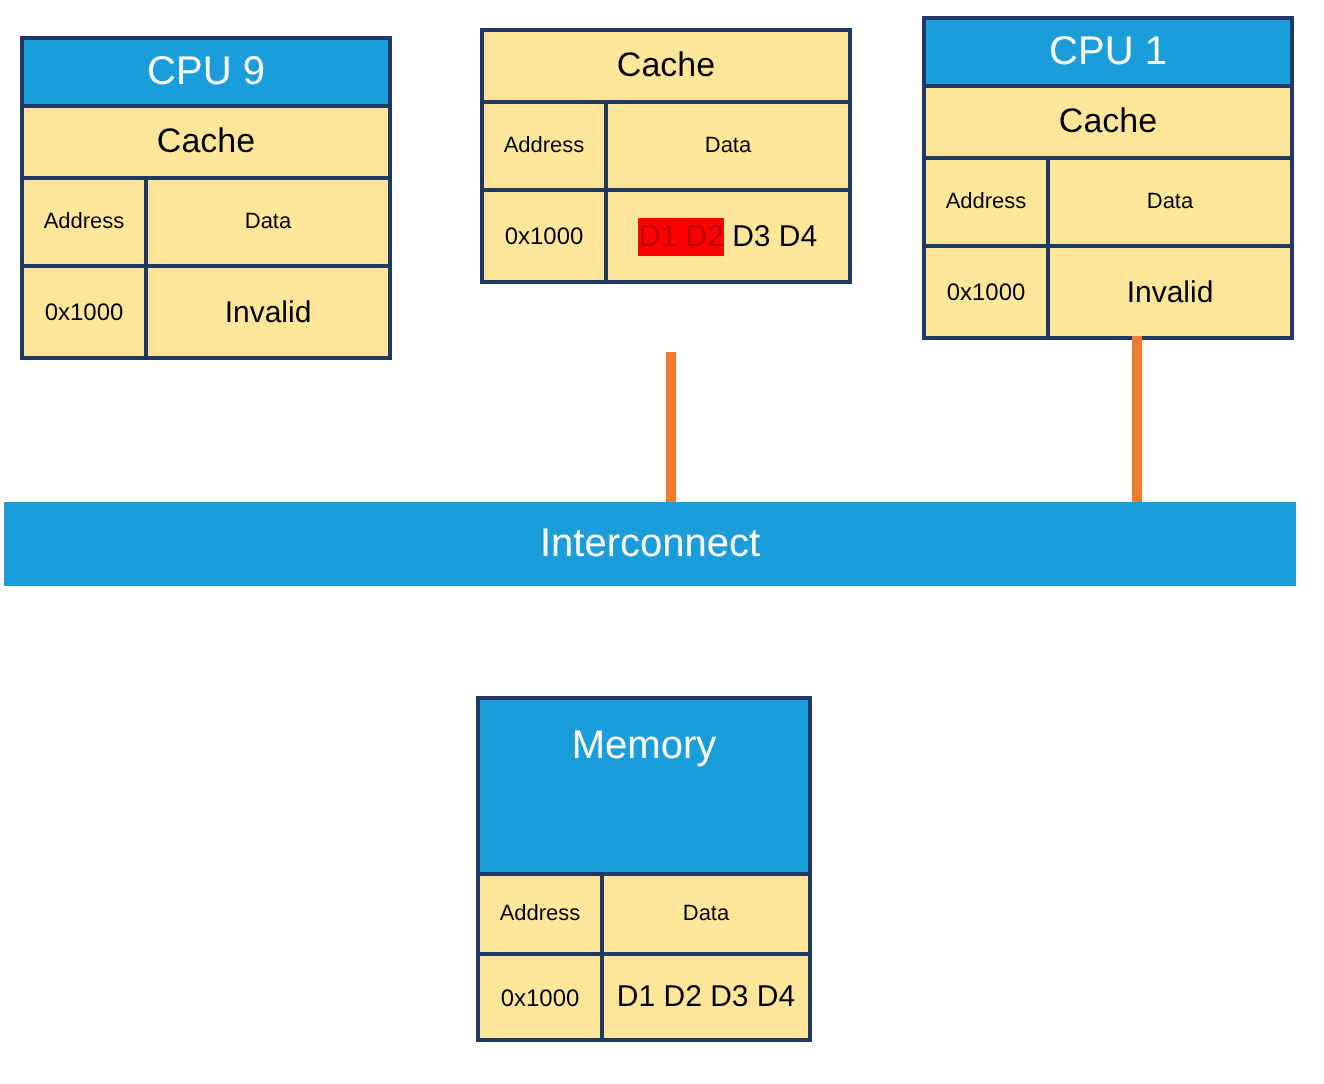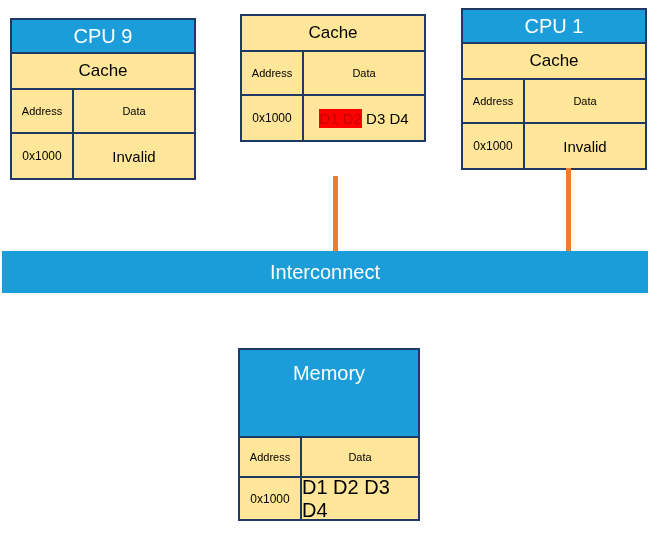--- a/index.html
+++ b/index.html
@@ -77,33 +77,33 @@
     align-items: center;
     justify-content: center;
     box-sizing: border-box;
   }
 
   .connector {
     width: 5px;
     background: var(--connector-orange, #ED7D31);
   }
 
-  .memory-box { width: 182px; left: 238px; top: 348px; }
+  .memory-box { width: 168px; left: 238px; top: 348px; }
   .memory-header {
     height: 90px;
     background: var(--header-blue, #1A9DD9);
     color: #ffffff;
     font-size: 20px;
     align-items: flex-start;
     padding-top: 12px;
   }
   .mem-hdr-row .cell { height: 42px; }
   .mem-data-row .cell { height: 45px; }
   .mem-data-row .col-addr { font-size: 12px; }
-  .mem-data-row .col-data { font-size: 20px; }
+  .mem-data-row .col-data { font-size: 15px; }
 </style>
 </head>
 <body>
 
 <div class="stage">
 
   <div class="abs cpu-box" style="left:10px; top:18px;">
     <div class="section box-header">CPU 9</div>
     <div class="section cache-row">Cache</div>
     <div class="tbl-row hdr-row cpu-hdr-row">

